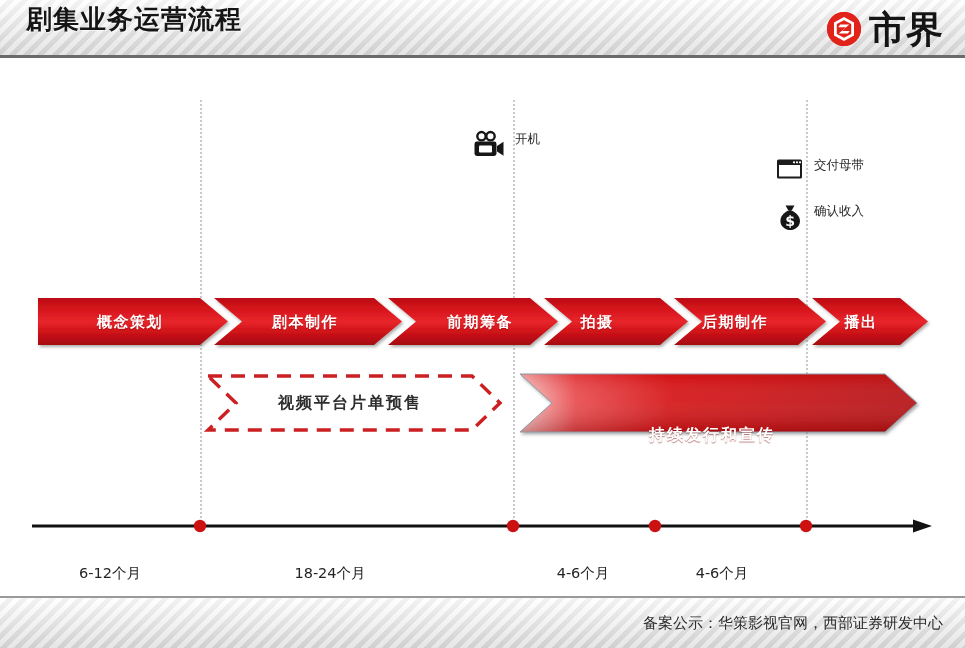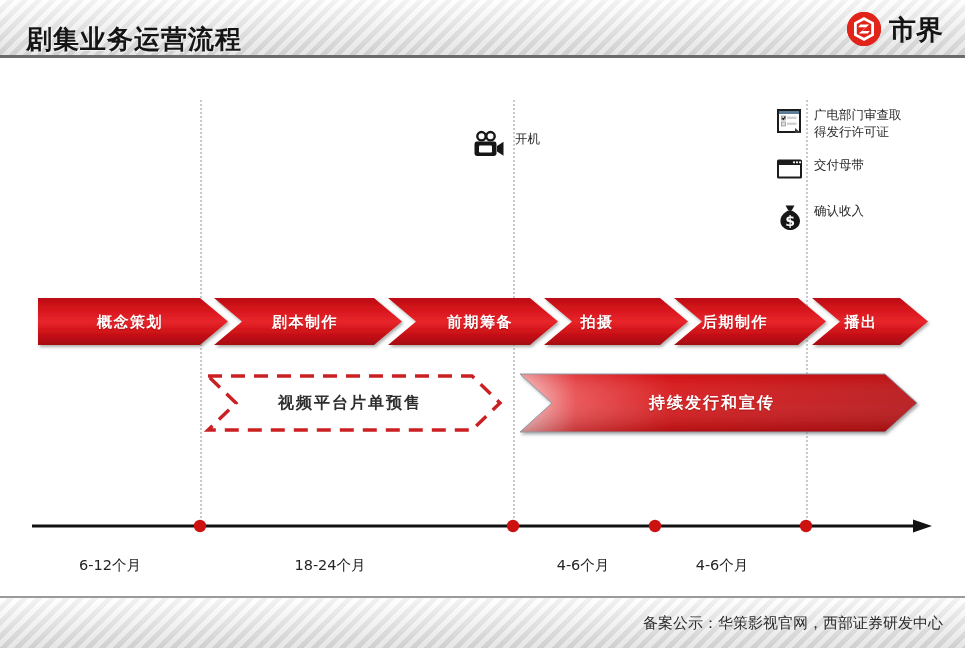--- a/index.html
+++ b/index.html
@@ -22,35 +22,35 @@
         rgba(196,196,196,.75) 5px, rgba(196,196,196,.75) 10px);
   }
 
   
   #header{
     position:absolute;left:0;top:0;width:965px;height:58px;
     border-bottom:3px solid #6b6b6b;
     box-sizing:border-box;
   }
   #title{
-    position:absolute;left:26px;top:22px;
+    position:absolute;left:26px;top:2px;
     font-size:26px;font-weight:bold;color:#151515;
     letter-spacing:1px;
     font-family:"DejaVu Sans","Liberation Sans",sans-serif;
     text-shadow:1px 1px 0 rgba(255,255,255,.6);
     white-space:nowrap;
   }
   #logo{
     position:absolute;right:22px;top:10px;height:38px;
     display:flex;align-items:center;gap:8px;
   }
   #logo-mark{width:34px;height:34px;border-radius:50%;background:#e2231a;position:relative;flex:0 0 auto;}
   #logo-mark svg{position:absolute;left:0;top:0;}
   #logo-text{
-    font-size:27px;font-weight:bold;color:#141414;letter-spacing:0px;
+    font-size:37px;font-weight:bold;color:#141414;letter-spacing:0px;
     font-family:"DejaVu Sans","Liberation Sans",sans-serif;line-height:1;
   }
 
   
   #footer{
     position:absolute;left:0;bottom:0;width:965px;height:52px;
     border-top:2px solid #9a9a9a;
     box-sizing:border-box;
   }
   #footer-text{
@@ -89,24 +89,24 @@
     white-space:nowrap;
   }
   .band-label{
     position:absolute;
     font-size:16px;font-weight:bold;letter-spacing:2px;
     font-family:"DejaVu Sans","Liberation Sans",sans-serif;
     transform:translate(-50%,-50%);
     white-space:nowrap;
   }
   .band-label.dark{color:#2e2e2e;text-shadow:none;}
-  .band-label.light{color:#ffffff;text-shadow:0 1px 1px rgba(120,0,0,.5);}
-
-  
-  #timeline{position:absolute;left:0;top:8px;width:965px;height:538px;}
+  .band-label.light{color:#ffffff;text-shadow:0 1px 1px rgba(120,0,0,.5);margin-top:32px;}
+
+  
+  #timeline{position:absolute;left:0;top:16px;width:965px;height:538px;}
   .tl-seg{
     position:absolute;
     font-size:14.5px;color:#242424;
     font-family:"DejaVu Sans","Liberation Sans",sans-serif;
     transform:translateX(-50%);
     white-space:nowrap;
   }
 </style>
 </head>
 <body>
@@ -141,37 +141,20 @@
           <circle cx="9.5" cy="6.2" r="4.2" fill="none" stroke="#161616" stroke-width="2.4"></circle>
           <circle cx="18.5" cy="6.2" r="4.2" fill="none" stroke="#161616" stroke-width="2.4"></circle>
           <rect x="2.5" y="11.5" width="22" height="14.5" rx="2.4" fill="#161616"></rect>
           <rect x="7" y="15.5" width="13" height="7" rx="1" fill="#ffffff"></rect>
           <path d="M25 16 L31.5 11.8 L31.5 25.8 L25 21.6 Z" fill="#161616"></path>
         </svg>
       </span>
       <span class="ms-label">开机</span>
     </div>
 
-    <div class="milestone" style="left:775px;top:48px;">
-      <span class="ms-icon">
-        <svg width="30" height="30" viewBox="0 0 30 30">
-          <rect x="2" y="3" width="24" height="24" fill="#1c1c1c"></rect>
-          <rect x="4" y="5" width="20" height="20" fill="#ffffff"></rect>
-          <rect x="4" y="5" width="20" height="3" fill="#5c7d9a"></rect>
-          <rect x="6.5" y="10" width="4" height="4" fill="#dfdfdf" stroke="#8a8a8a" stroke-width=".7"></rect>
-          <path d="M7.2 12 L8.4 13.3 L10.3 10.5" stroke="#1c1c1c" stroke-width="1.3" fill="none"></path>
-          <rect x="12" y="10.6" width="9.5" height="2.3" fill="#cfcfcf"></rect>
-          <rect x="6.5" y="16" width="4" height="4" fill="#dfdfdf" stroke="#8a8a8a" stroke-width=".7"></rect>
-          <rect x="12" y="16.6" width="9.5" height="2.3" fill="#cfcfcf"></rect>
-          <path d="M20 22 L26 27 L20 27 Z" fill="#3a3a3a"></path>
-        </svg>
-      </span>
-      <span class="ms-label">广电部门审查取
-得发行许可证</span>
-    </div>
 
     <div class="milestone" style="left:775px;top:98px;">
       <span class="ms-icon">
         <svg width="30" height="28" viewBox="0 0 30 28">
           <rect x="2" y="3.5" width="25" height="19" rx="1.5" fill="#1c1c1c"></rect>
           <rect x="4" y="9" width="21" height="11.5" fill="#ffffff"></rect>
           <circle cx="19" cy="6.3" r="1.1" fill="#ffffff"></circle>
           <circle cx="22" cy="6.3" r="1.1" fill="#ffffff"></circle>
           <circle cx="25" cy="6.3" r="1.1" fill="#ffffff"></circle>
         </svg>

